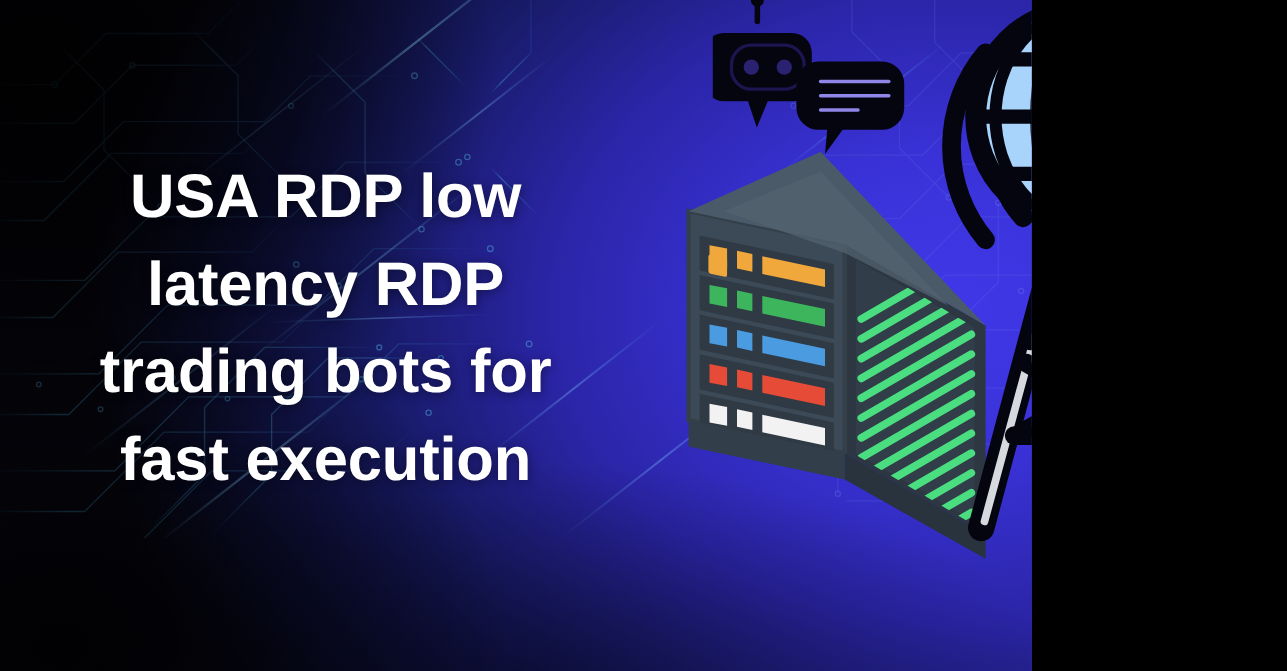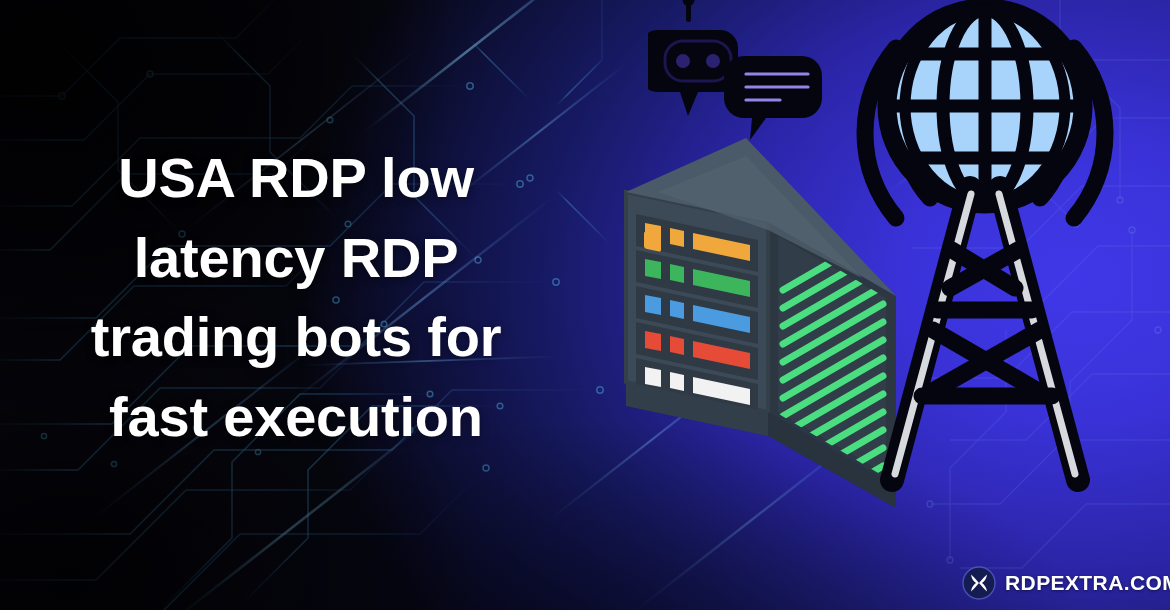--- a/index.html
+++ b/index.html
@@ -2,21 +2,21 @@
 <html><head>
 <meta charset="utf-8">
 <style>
   html, body {
     margin: 0;
     padding: 0;
     background: #000;
   }
   #banner {
     position: relative;
-    width: 1170px;
+    width: 938px;
     height: 610px;
     overflow: hidden;
     font-family: "Liberation Sans", sans-serif;
     background: #0a0a20;
   }
 
   
   .bg-base {
     position: absolute; inset: 0;
     background:

